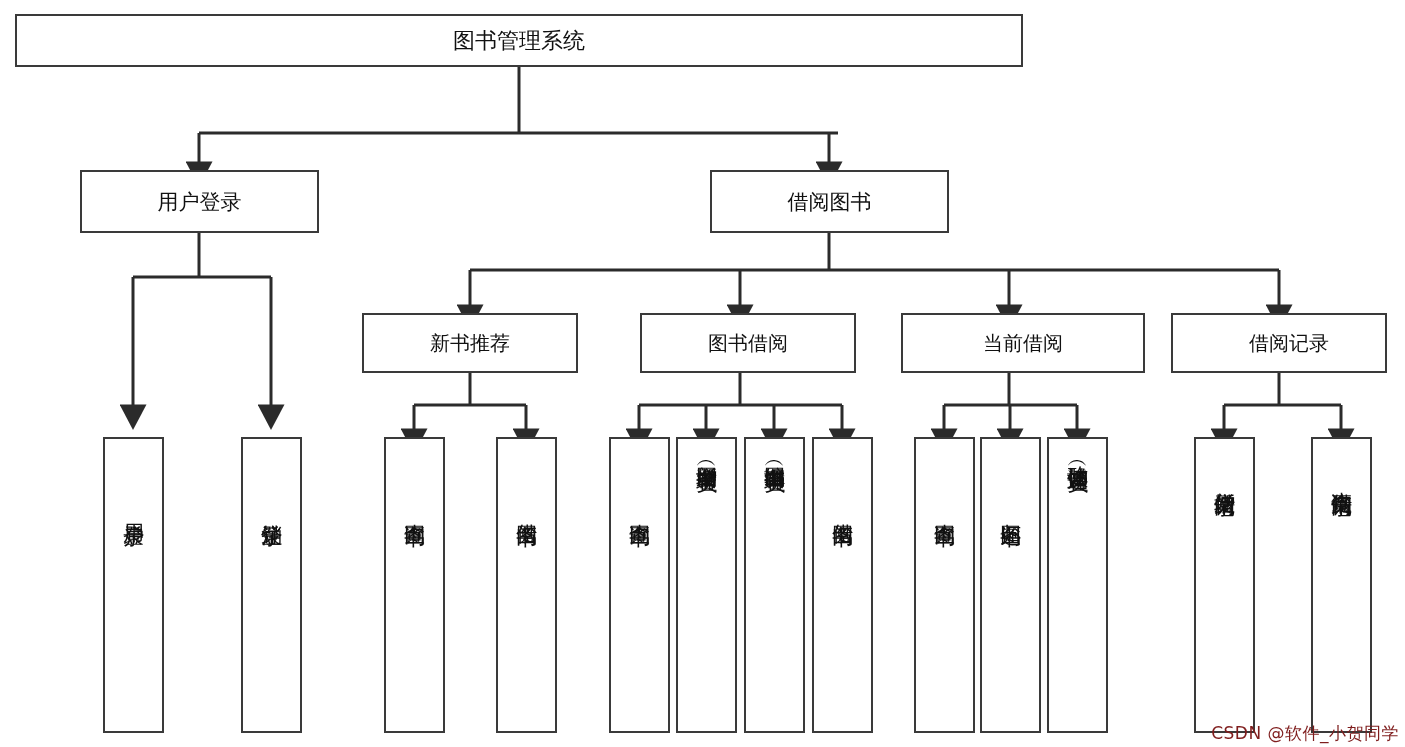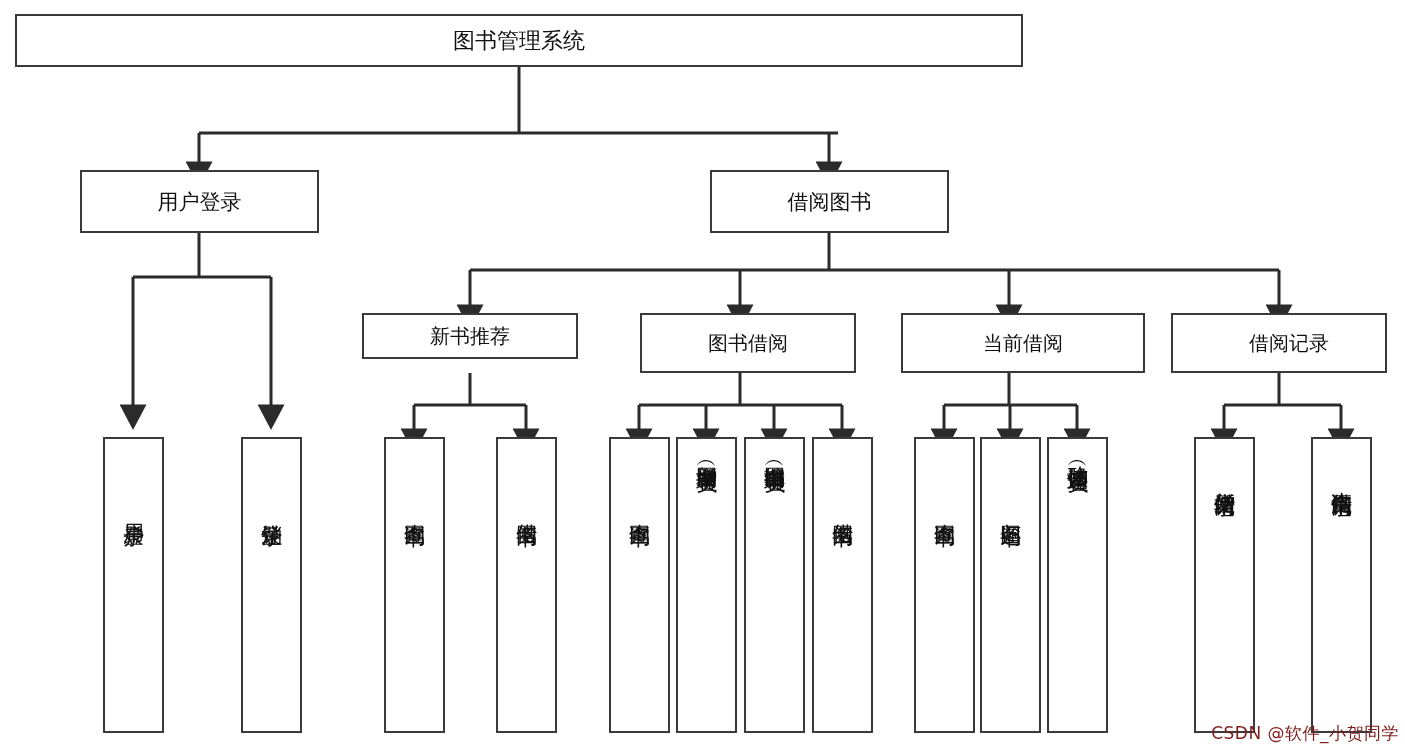--- a/index.html
+++ b/index.html
@@ -133,21 +133,21 @@
     <span>图书管理系统</span>
   </div>
 
   <div class="node lvl1" style="left:80px; top:170px; width:239px; height:63px;">
     <span>用户登录</span>
   </div>
   <div class="node lvl1" style="left:710px; top:170px; width:239px; height:63px;">
     <span>借阅图书</span>
   </div>
 
-  <div class="node lvl2" style="left:362px; top:313px; width:216px; height:46px;">
+  <div class="node lvl2" style="left:362px; top:313px; width:216px; height:60px;">
     <span>新书推荐</span>
   </div>
   <div class="node lvl2" style="left:640px; top:313px; width:216px; height:60px;">
     <span>图书借阅</span>
   </div>
   <div class="node lvl2" style="left:901px; top:313px; width:244px; height:60px;">
     <span>当前借阅</span>
   </div>
   <div class="node lvl2" style="left:1171px; top:313px; width:216px; height:60px;padding-left:20px;">
     <span>借阅记录</span>

